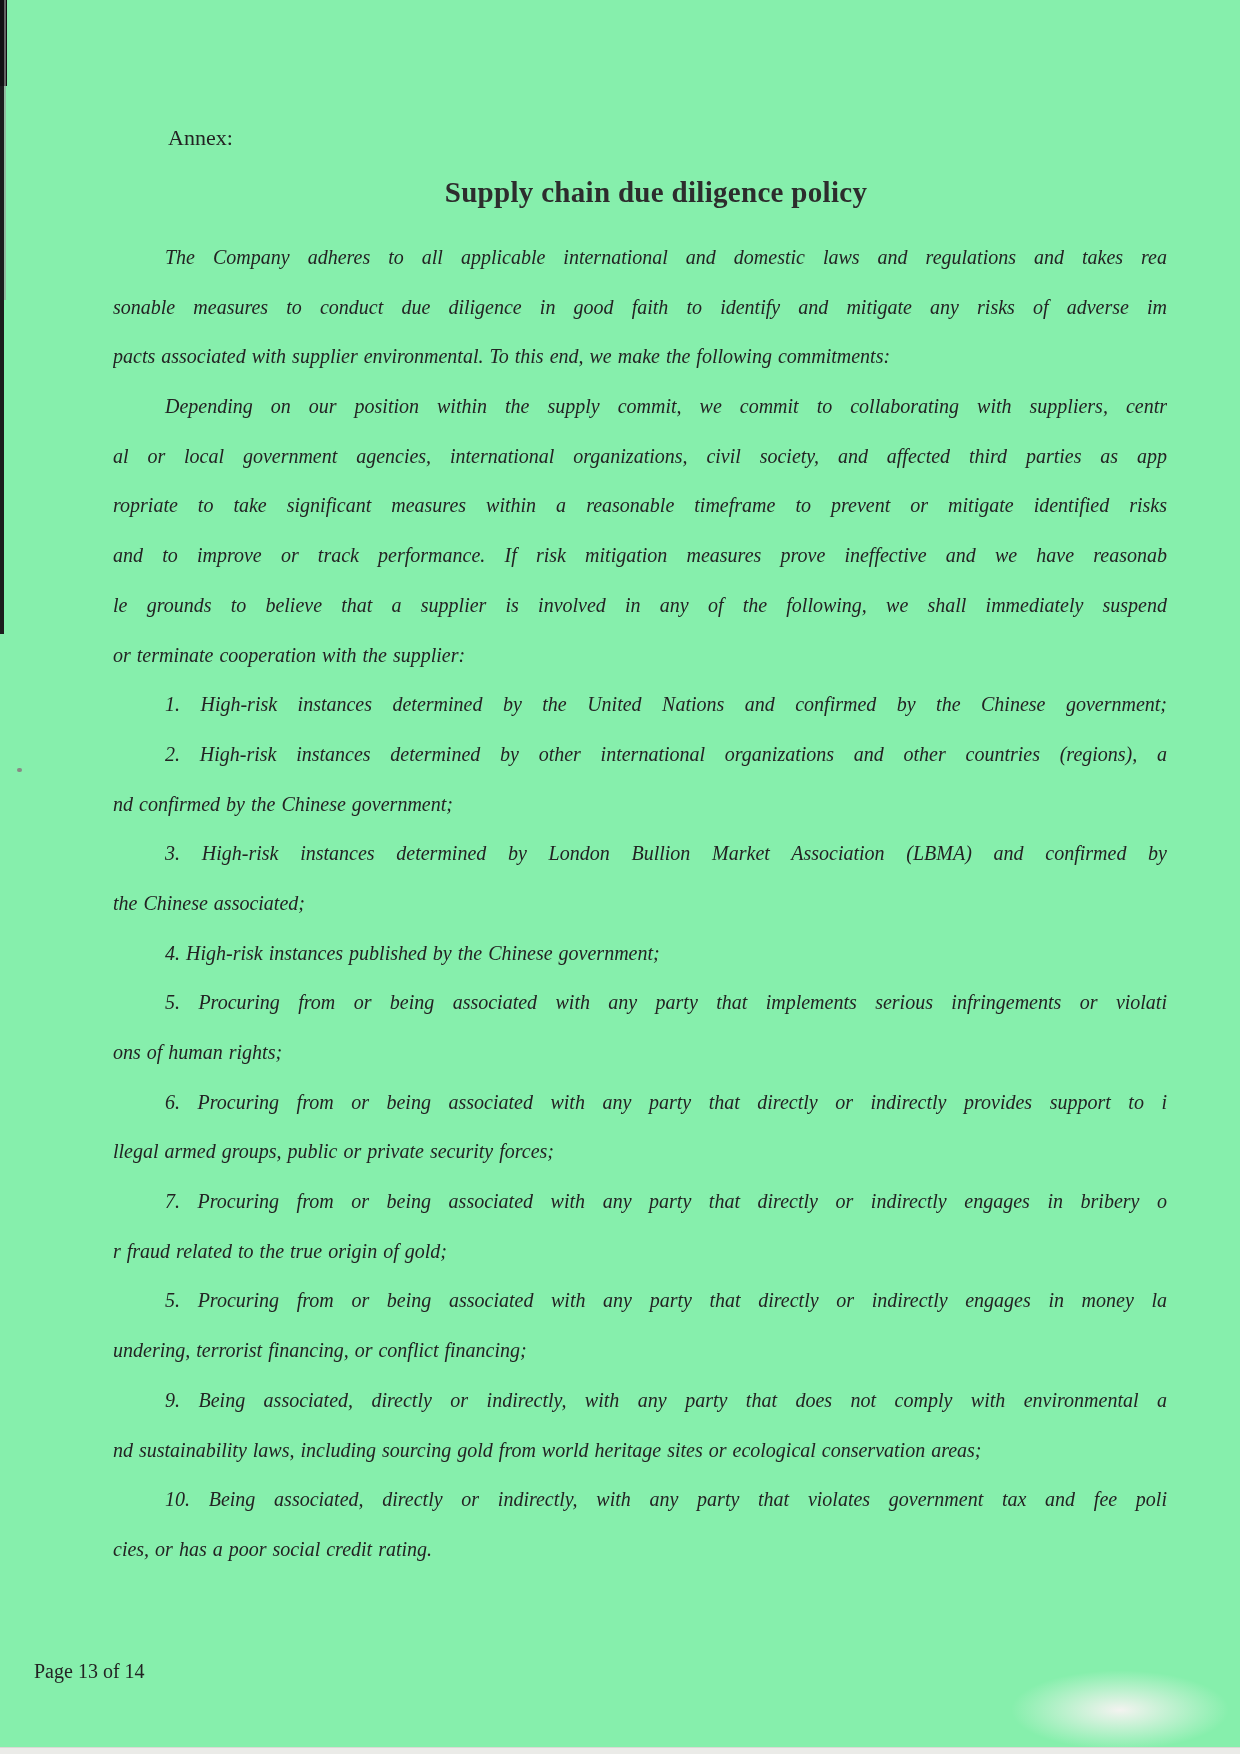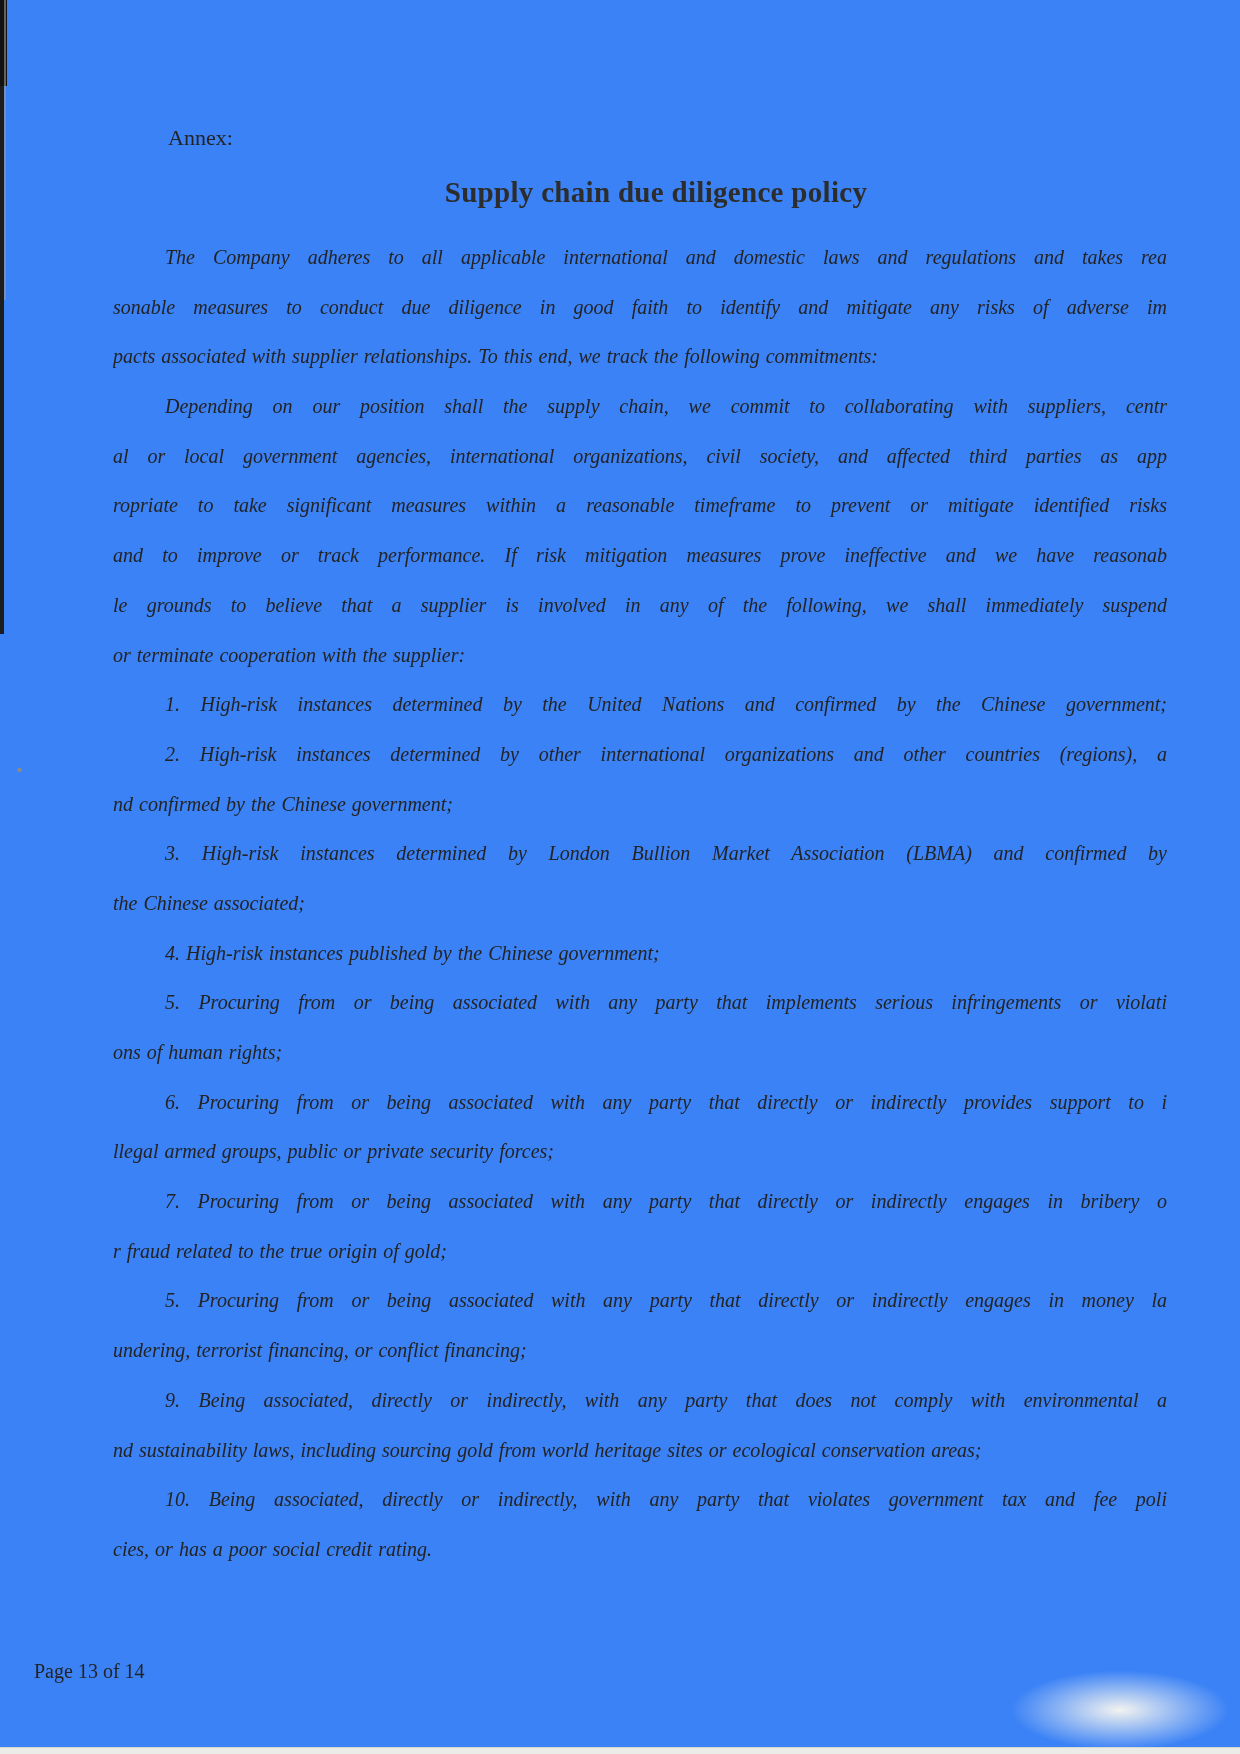--- a/index.html
+++ b/index.html
@@ -5,21 +5,21 @@
   html, body {
     margin: 0;
     padding: 0;
     background: #e8e8e8;
   }
   .page {
     position: relative;
     width: 1240px;
     height: 1754px;
     margin: 0 auto;
-    background: #3b82f6;
+    background: #86efac;
     overflow: hidden;
     font-family: "Liberation Serif", "DejaVu Serif", serif;
     color: #232323;
   }
   
   .scan-strip-left {
     position: absolute; left: 0; top: 0;
     width: 4px; height: 634px;
     background: #1d1d1d;
   }
@@ -99,22 +99,22 @@
   <div class="scan-strip-shadow"></div>
   <div class="scan-speck"></div>
   <div class="scan-blot"></div>
 
   <div class="annex">Annex:</div>
   <h1 class="doc-title">Supply chain due diligence policy</h1>
 
   <div class="doc-body" id="doc-body">
       <div class="line indent fill">The Company adheres to all applicable international and domestic laws and regulations and takes rea</div>
       <div class="line fill">sonable measures to conduct due diligence in good faith to identify and mitigate any risks of adverse im</div>
-      <div class="line">pacts associated with supplier relationships. To this end, we track the following commitments:</div>
-      <div class="line indent fill">Depending on our position shall the supply chain, we commit to collaborating with suppliers, centr</div>
+      <div class="line">pacts associated with supplier environmental. To this end, we make the following commitments:</div>
+      <div class="line indent fill">Depending on our position within the supply commit, we commit to collaborating with suppliers, centr</div>
       <div class="line fill">al or local government agencies, international organizations, civil society, and affected third parties as app</div>
       <div class="line fill">ropriate to take significant measures within a reasonable timeframe to prevent or mitigate identified risks</div>
       <div class="line fill">and to improve or track performance. If risk mitigation measures prove ineffective and we have reasonab</div>
       <div class="line fill">le grounds to believe that a supplier is involved in any of the following, we shall immediately suspend</div>
       <div class="line">or terminate cooperation with the supplier:</div>
       <div class="line indent fill">1. High-risk instances determined by the United Nations and confirmed by the Chinese government;</div>
       <div class="line indent fill">2. High-risk instances determined by other international organizations and other countries (regions), a</div>
       <div class="line">nd confirmed by the Chinese government;</div>
       <div class="line indent fill">3. High-risk instances determined by London Bullion Market Association (LBMA) and confirmed by</div>
       <div class="line">the Chinese associated;</div>

